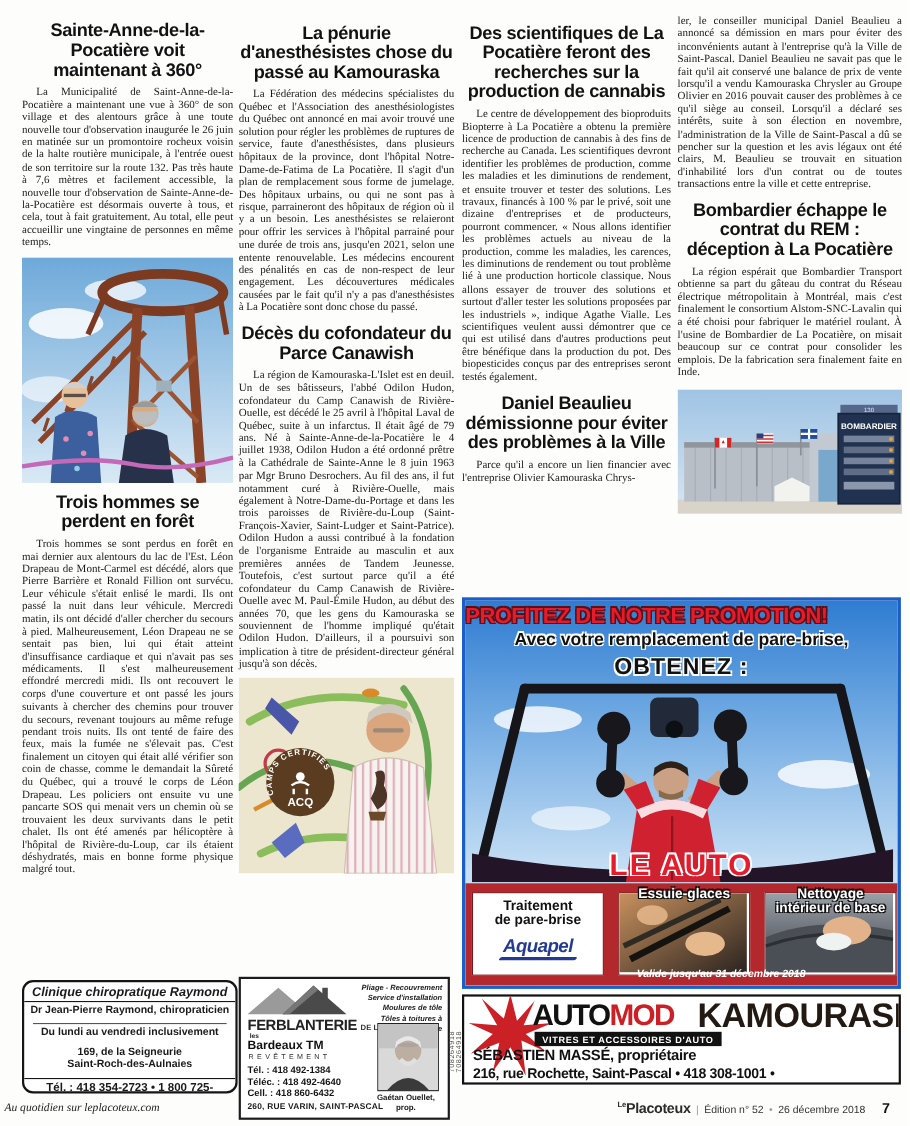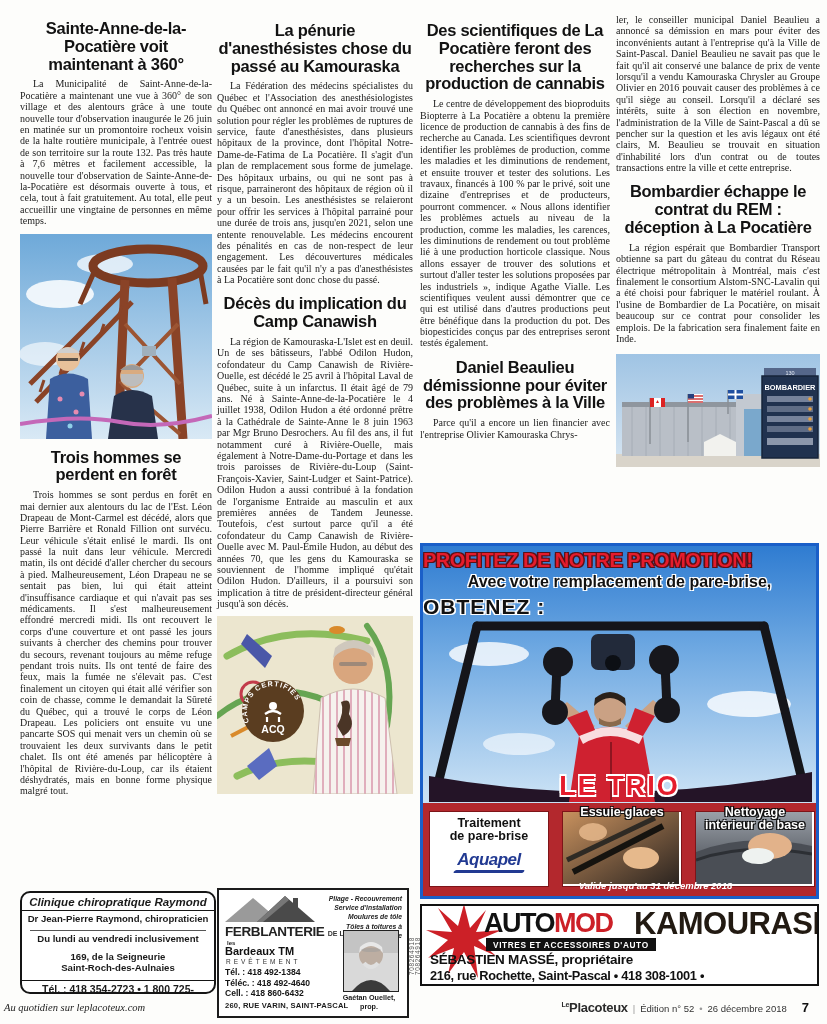--- a/index.html
+++ b/index.html
@@ -39,21 +39,21 @@
 
   
   .promo{position:absolute;left:420px;top:543px;width:399px;height:356px;border:3px solid #1a5fc8;
          box-sizing:border-box;background:linear-gradient(180deg,#2f7cd1 0%,#6fa9e2 30%,#c6dff4 70%,#e9f3fb 100%);
          overflow:hidden;font-family:"Liberation Sans",sans-serif;}
   .pr-head{position:absolute;top:3px;left:0;width:100%;text-align:left;font-weight:700;font-size:20px;
            letter-spacing:-0.5px;color:#e51c2c;
            text-shadow:1.3px 1.3px 0 #5c1016,-1.3px -1.3px 0 #5c1016,1.3px -1.3px 0 #5c1016,-1.3px 1.3px 0 #5c1016;}
   .pr-sub{position:absolute;top:27px;left:0;width:100%;text-align:center;font-weight:700;font-size:16px;
           color:#111;text-shadow:1.2px 1.2px 0 #fff,-1.2px -1.2px 0 #fff,1.2px -1.2px 0 #fff,-1.2px 1.2px 0 #fff;}
-  .pr-obt{position:absolute;top:49px;left:0;width:100%;text-align:left;font-weight:700;font-size:21px;
+  .pr-obt{position:absolute;top:49px;left:0;width:100%;text-align:center;font-weight:700;font-size:21px;
           letter-spacing:1px;color:#111;
           text-shadow:1.4px 1.4px 0 #fff,-1.4px -1.4px 0 #fff,1.4px -1.4px 0 #fff,-1.4px 1.4px 0 #fff;}
   .pr-trio{position:absolute;top:225px;left:0;width:100%;text-align:center;font-weight:700;font-size:27px;
            letter-spacing:2px;color:#e51c2c;
            text-shadow:1.6px 1.6px 0 #fff,-1.6px -1.6px 0 #fff,1.6px -1.6px 0 #fff,-1.6px 1.6px 0 #fff;}
   .pr-band{position:absolute;left:0;right:0;top:257px;bottom:0;background:#b3282d;}
   .pr-box{position:absolute;top:8px;width:118px;height:74px;background:#fff;border:1px solid #7e1418;}
   .pr-box.b1{left:6px;} .pr-box.b2{left:139px;} .pr-box.b3{left:272px;}
   .pr-lab{position:absolute;top:-6px;left:-4px;right:-4px;text-align:center;font-weight:700;font-size:12.5px;
           line-height:1.0;color:#fff;
@@ -141,21 +141,21 @@
     </svg>
 
     <h2 class="hl">Trois hommes se perdent en forêt</h2>
     <p class="bt">Trois hommes se sont perdus en forêt en mai dernier aux alentours du lac de l'Est. Léon Drapeau de Mont-Carmel est décédé, alors que Pierre Barrière et Ronald Fillion ont survécu. Leur véhicule s'était enlisé le mardi. Ils ont passé la nuit dans leur véhicule. Mercredi matin, ils ont décidé d'aller chercher du secours à pied. Malheureusement, Léon Drapeau ne se sentait pas bien, lui qui était atteint d'insuffisance cardiaque et qui n'avait pas ses médicaments. Il s'est malheureusement effondré mercredi midi. Ils ont recouvert le corps d'une couverture et ont passé les jours suivants à chercher des chemins pour trouver du secours, revenant toujours au même refuge pendant trois nuits. Ils ont tenté de faire des feux, mais la fumée ne s'élevait pas. C'est finalement un citoyen qui était allé vérifier son coin de chasse, comme le demandait la Sûreté du Québec, qui a trouvé le corps de Léon Drapeau. Les policiers ont ensuite vu une pancarte SOS qui menait vers un chemin où se trouvaient les deux survivants dans le petit chalet. Ils ont été amenés par hélicoptère à l'hôpital de Rivière-du-Loup, car ils étaient déshydratés, mais en bonne forme physique malgré tout.</p>
   </div>
 
   <div class="col" style="left:217px;width:196px;">
     <h2 class="hl" style="margin-top:14px;">La pénurie d'anesthésistes chose du passé au Kamouraska</h2>
     <p class="bt">La Fédération des médecins spécialistes du Québec et l'Association des anesthésiologistes du Québec ont annoncé en mai avoir trouvé une solution pour régler les problèmes de ruptures de service, faute d'anesthésistes, dans plusieurs hôpitaux de la province, dont l'hôpital Notre-Dame-de-Fatima de La Pocatière. Il s'agit d'un plan de remplacement sous forme de jumelage. Des hôpitaux urbains, ou qui ne sont pas à risque, parraineront des hôpitaux de région où il y a un besoin. Les anesthésistes se relaieront pour offrir les services à l'hôpital parrainé pour une durée de trois ans, jusqu'en 2021, selon une entente renouvelable. Les médecins encourent des pénalités en cas de non-respect de leur engagement. Les découvertures médicales causées par le fait qu'il n'y a pas d'anesthésistes à La Pocatière sont donc chose du passé.</p>
 
-    <h2 class="hl">Décès du implication du Camp Canawish</h2>
+    <h2 class="hl">Décès du cofondateur du Parce Canawish</h2>
     <p class="bt">La région de Kamouraska-L'Islet est en deuil. Un de ses bâtisseurs, l'abbé Odilon Hudon, cofondateur du Camp Canawish de Rivière-Ouelle, est décédé le 25 avril à l'hôpital Laval de Québec, suite à un infarctus. Il était âgé de 79 ans. Né à Sainte-Anne-de-la-Pocatière le 4 juillet 1938, Odilon Hudon a été ordonné prêtre à la Cathédrale de Sainte-Anne le 8 juin 1963 par Mgr Bruno Desrochers. Au fil des ans, il fut notamment curé à Rivière-Ouelle, mais également à Notre-Dame-du-Portage et dans les trois paroisses de Rivière-du-Loup (Saint-François-Xavier, Saint-Ludger et Saint-Patrice). Odilon Hudon a aussi contribué à la fondation de l'organisme Entraide au masculin et aux premières années de Tandem Jeunesse. Toutefois, c'est surtout parce qu'il a été cofondateur du Camp Canawish de Rivière-Ouelle avec M. Paul-Émile Hudon, au début des années 70, que les gens du Kamouraska se souviennent de l'homme impliqué qu'était Odilon Hudon. D'ailleurs, il a poursuivi son implication à titre de président-directeur général jusqu'à son décès.</p>
 
     <svg class="photo" width="196" height="178" viewBox="0 0 196 178">
       <rect width="196" height="178" fill="#ece6cf"></rect>
       <g stroke-linecap="round" fill="none" opacity=".85">
         <path d="M10,40 Q70,5 150,25" stroke="#7cb648" stroke-width="7"></path>
         <path d="M0,100 Q50,60 110,85" stroke="#4f9a3d" stroke-width="6"></path>
         <path d="M20,160 Q80,130 170,160" stroke="#7cb648" stroke-width="7"></path>
         <path d="M150,10 Q180,50 170,110" stroke="#4f9a3d" stroke-width="6"></path>
       </g>
@@ -316,21 +316,21 @@
       <g fill="#17171c">
         <line x1="128" y1="52" x2="126" y2="96" stroke="#17171c" stroke-width="9"></line>
         <circle cx="129" cy="48" r="15"></circle>
           <circle cx="126" cy="98" r="13"></circle>
         <line x1="236" y1="50" x2="238" y2="94" stroke="#17171c" stroke-width="9"></line>
         <circle cx="235" cy="46" r="15"></circle>
           <circle cx="238" cy="96" r="13"></circle>
       </g>
     </svg>
 
-    <div class="pr-trio">LE TRIO</div>
+    <div class="pr-trio">LE AUTO</div>
 
     <div class="pr-band">
       <div class="pr-box b1">
         <div class="pr-b1t">
           <div>Traitement</div>
           <div>de pare-brise</div>
         </div>
         <div class="aquapel">Aquapel</div>
         <div class="aq-swoosh"></div>
       </div>

